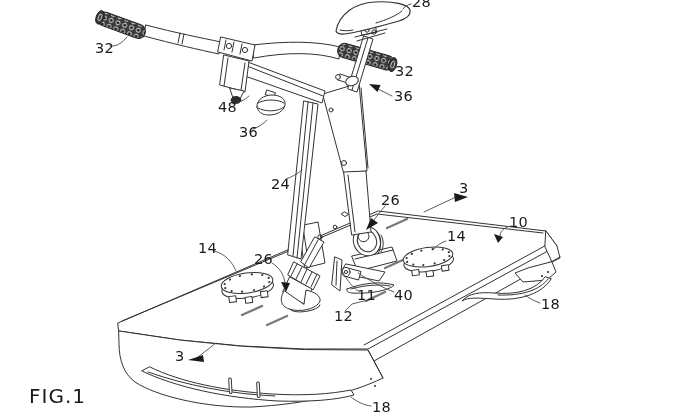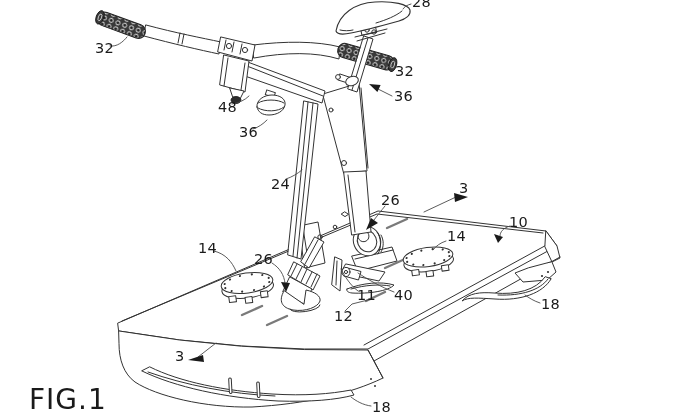--- a/index.html
+++ b/index.html
@@ -18,21 +18,21 @@
   .solid{stroke:var(--line);fill:#fff;stroke-width:1;stroke-linecap:round;stroke-linejoin:round;}
   .dash{stroke:var(--dash);fill:none;stroke-width:2.4;stroke-linecap:round;}
   .dot{fill:var(--line);stroke:none;}
   .arrow{fill:var(--label);stroke:none;}
   .leader{stroke:#4a4a4a;fill:none;stroke-width:.9;stroke-linecap:round;}
   .ref{
     position:absolute;font-size:14.5px;color:var(--label);
     letter-spacing:.3px;line-height:1;white-space:nowrap;
   }
   .fig-caption{
-    position:absolute;font-size:28px;color:var(--label);
+    position:absolute;font-size:20px;color:var(--label);
     letter-spacing:1px;line-height:1;
   }
 </style>
 </head>
 <body>
 
 <div class="stage">
 
 <svg width="700" height="420" viewBox="0 0 700 420">
   <defs>

